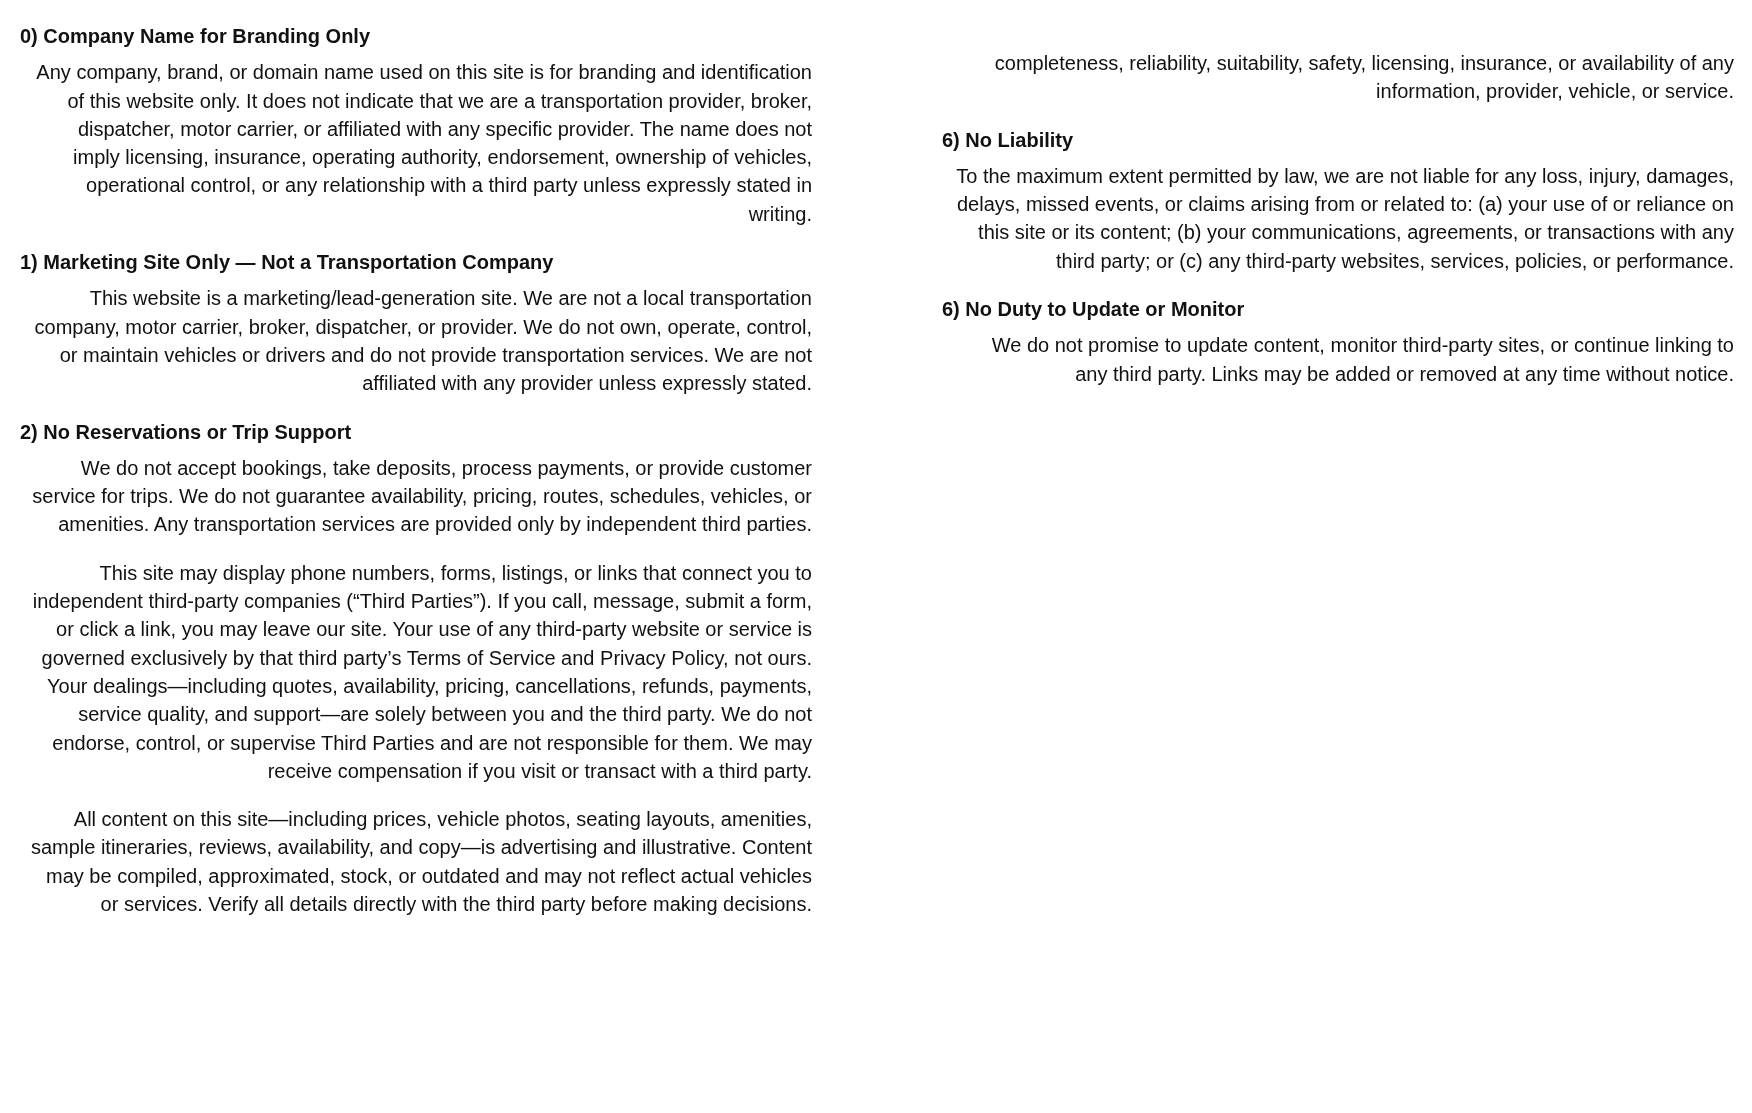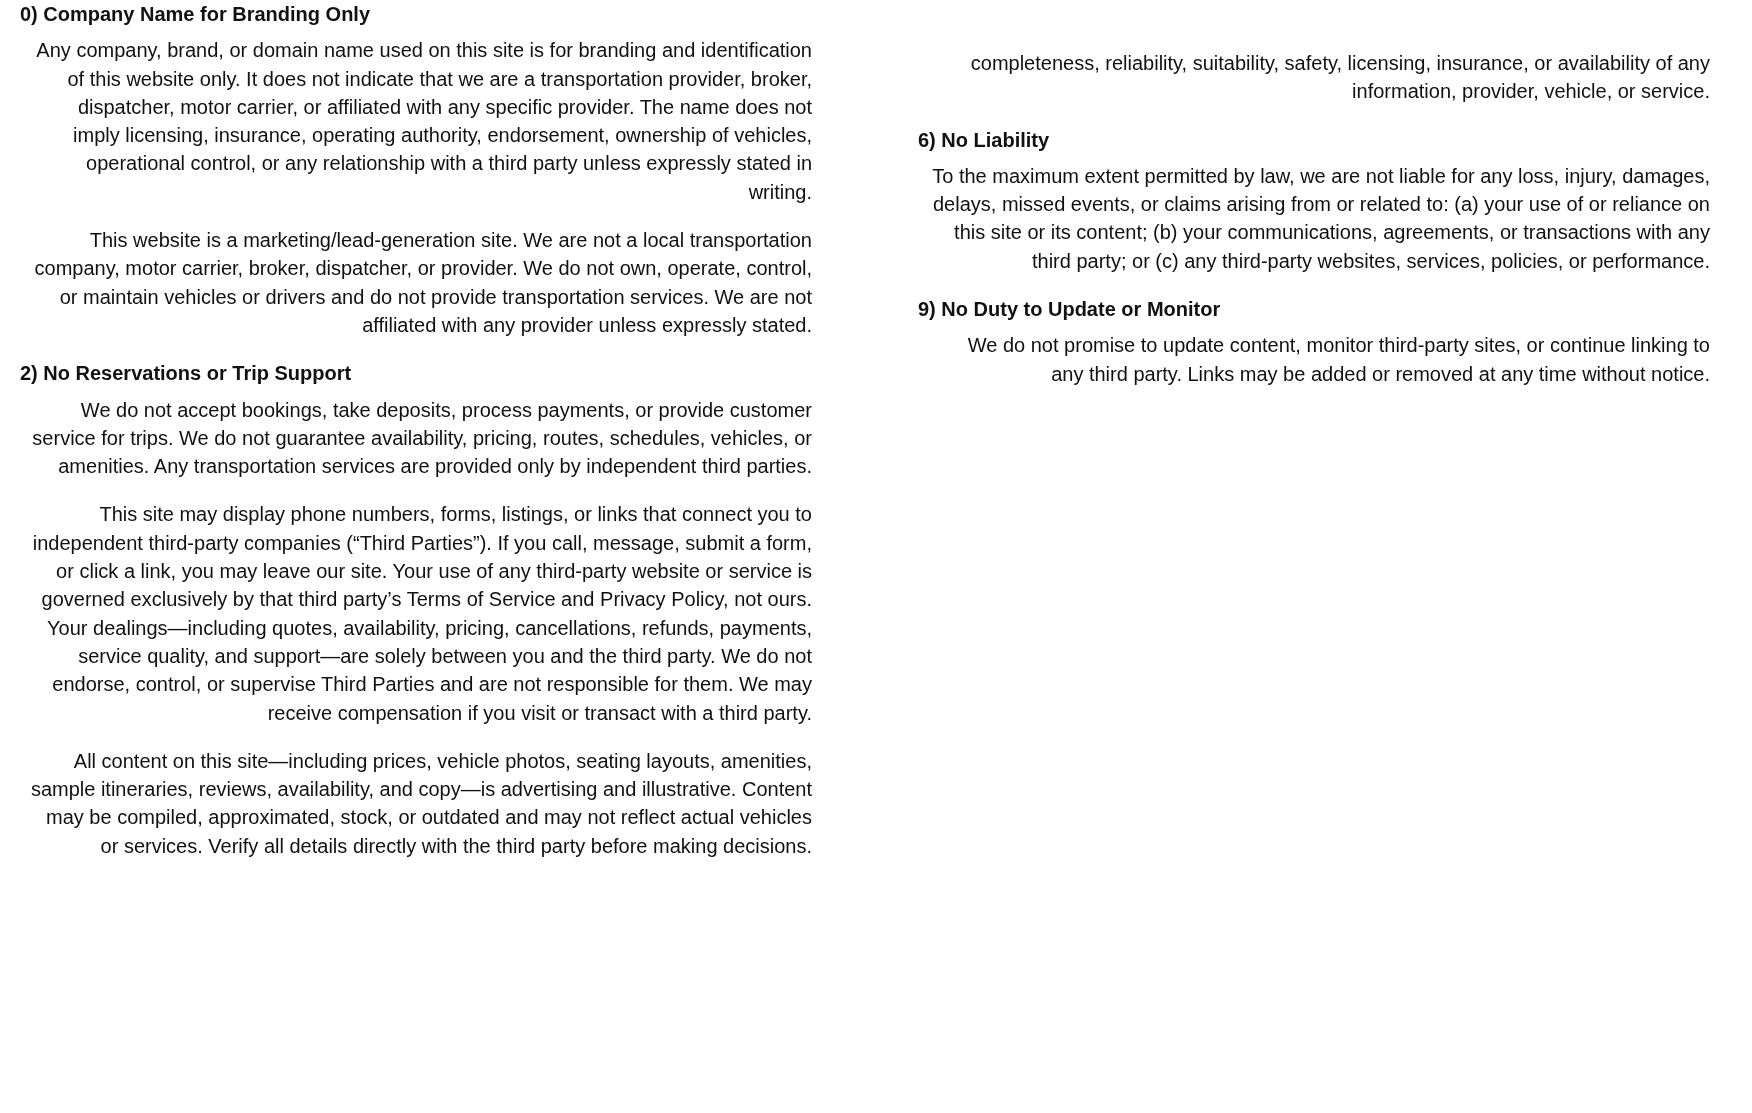--- a/index.html
+++ b/index.html
@@ -18,22 +18,22 @@
     color: #111111;
     font-family: "Liberation Sans", "DejaVu Sans", sans-serif;
     font-size: 20px;
     line-height: 28.3px;
   }
   .col {
     position: absolute;
     top: 0;
     width: 800px;
   }
-  .col-left  { left: 20px;  }
-  .col-right { left: 918px; padding-top: 41px; }
+  .col-left  { left: 20px;  padding-top: 22px; }
+  .col-right { left: 942px; padding-top: 41px; }
   .section { margin: 0 0 20px 0; }
   .section:last-child { margin-bottom: 0; }
   .heading {
     margin: 0;
     font-size: 20px;
     line-height: 28.3px;
     font-weight: 700;
     white-space: pre-wrap;
   }
   .para {
@@ -46,20 +46,21 @@
 </head>
 <body>
 
 <div class="page">
   <div class="col col-left">
       <section class="section">
         <h2 class="heading">0) Company Name for Branding Only</h2>
         <p class="para"><span>Any company, brand, or domain name used on this site is for branding and identification of this website only. It does not indicate that we are a transportation provider, broker, dispatcher, motor carrier, or affiliated with any specific provider. The name does not imply licensing, insurance, operating authority, endorsement, ownership of vehicles, operational control, or any relationship with a third party unless expressly stated in writing.</span></p>
       </section>
       <section class="section">
+        <h2 class="heading">1) Marketing Site Only — Not a Transportation Company</h2>
         <p class="para"><span> This website is a </span><span class="b">marketing/lead-generation</span><span> site. We are </span><span class="b">not</span><span> a local transportation company, motor carrier, broker, dispatcher, or provider. We </span><span class="b">do not</span><span> own, operate, control, or maintain vehicles or drivers and </span><span class="b">do not</span><span> provide transportation services. We are </span><span class="b">not affiliated</span><span> with any provider unless expressly stated.</span></p>
       </section>
       <section class="section">
         <h2 class="heading">2) No Reservations or Trip Support</h2>
         <p class="para"><span> We </span><span class="b">do not</span><span> accept bookings, take deposits, process payments, or provide customer service for trips. We </span><span class="b">do not</span><span> guarantee availability, pricing, routes, schedules, vehicles, or amenities. Any transportation services are provided </span><span class="b">only</span><span> by independent third parties.</span></p>
       </section>
       <section class="section">
         <p class="para"><span> This site may display phone numbers, forms, listings, or links that connect you to </span><span class="b">independent third-party</span><span> companies (“Third Parties”). If you call, message, submit a form, or click a link, you may leave our site. Your use of any third-party website or service is governed </span><span class="b">exclusively</span><span> by that third party’s </span><span class="b">Terms of Service</span><span> and </span><span class="b">Privacy Policy</span><span>, </span><span class="b">not ours</span><span>. Your dealings—including quotes, availability, pricing, cancellations, refunds, payments, service quality, and support—are </span><span class="b">solely between you and the third party</span><span>. We do </span><span class="b">not</span><span> endorse, control, or supervise Third Parties and are </span><span class="b">not responsible</span><span> for them. We may receive compensation if you visit or transact with a third party.</span></p>
       </section>
       <section class="section">
@@ -70,17 +71,17 @@
     </div>
   <div class="col col-right">
       <section class="section">
         <p class="para"><span>completeness, reliability, suitability, safety, licensing, insurance, or availability of any information, provider, vehicle, or service.</span></p>
       </section>
       <section class="section">
         <h2 class="heading">6) No Liability</h2>
         <p class="para"><span> To the maximum extent permitted by law, we are </span><span class="b">not liable</span><span> for any loss, injury, damages, delays, missed events, or claims arising from or related to: (a) your use of or reliance on this site or its content; (b) your communications, agreements, or transactions with any third party; or (c) any third-party websites, services, policies, or performance.</span></p>
       </section>
       <section class="section">
-        <h2 class="heading">9) No Duty to Update or Monitor</h2>
+        <h2 class="heading">6) No Duty to Update or Monitor</h2>
         <p class="para"><span> We </span><span class="b">do not</span><span> promise to update content, monitor third-party sites, or continue linking to any third party. Links may be added or removed at any time without notice.</span></p>
       </section>
     </div>
 </div>
 
 </body></html>

